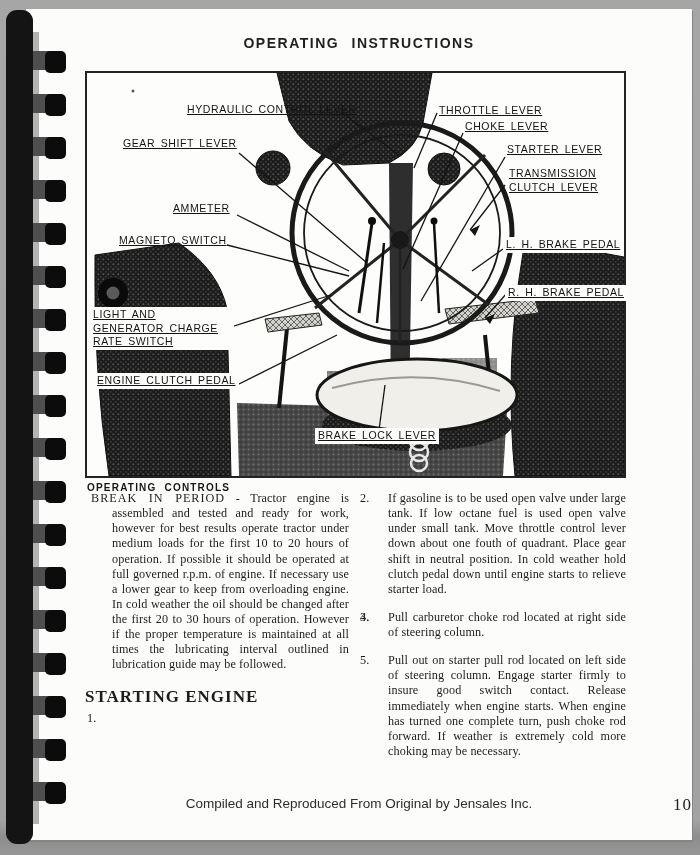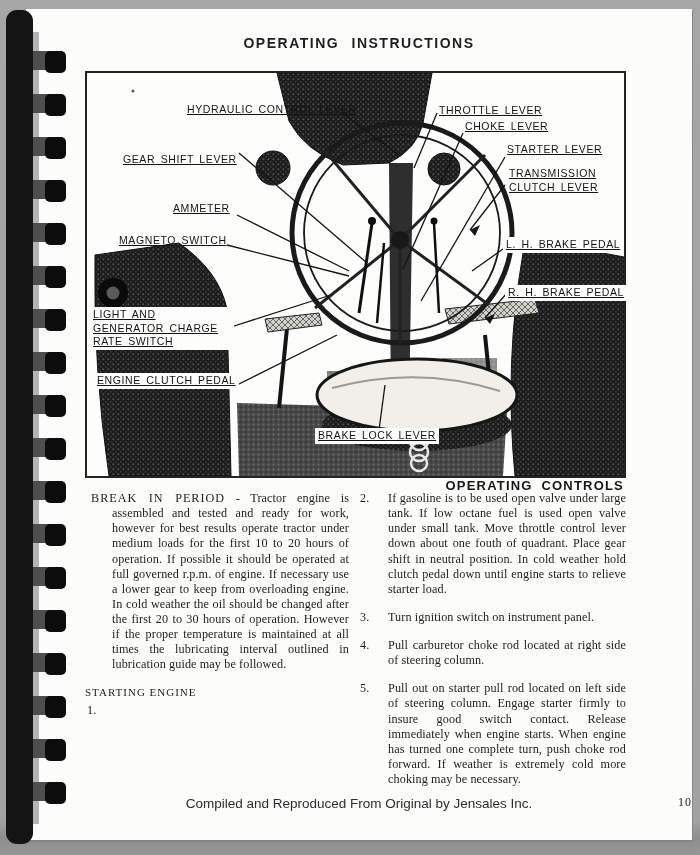--- a/index.html
+++ b/index.html
@@ -25,39 +25,39 @@
     border:2px solid #232323;background:#fdfdfb;
   }
   .figure svg{position:absolute;left:0;top:0;}
   .fig-label{
     position:absolute;font-size:10.5px;letter-spacing:.6px;word-spacing:2px;
     color:#141414;line-height:1.3;white-space:nowrap;z-index:3;text-decoration:underline;
   }
   .fig-label.wrap{white-space:normal;}
   .fig-label.patch{background:#fdfdfb;padding:1px 3px;}
   .fig-caption{
-    position:absolute;left:0;right:0;bottom:-17px;text-align:right;
-    font-size:13px;letter-spacing:1.2px;word-spacing:4px;color:#161616;
+    position:absolute;left:0;right:0;bottom:-17px;text-align:left;
+    font-size:10px;letter-spacing:1.2px;word-spacing:4px;color:#161616;
     font-weight:700;
   }
   .col{
     position:absolute;top:482px;
     font-family:"Liberation Serif",serif;font-size:12.2px;line-height:1.24;
     color:#1c1c1c;text-align:justify;letter-spacing:.1px;
   }
   .col-left{left:59px;width:264px;}
   .col-right{left:332px;width:268px;}
   .runin{padding-left:27px;text-indent:-27px;margin:0;}
   .runin .rh{letter-spacing:1px;margin-left:6px;}
-  .subhead{margin:13px 0 4px 0;letter-spacing:1px;font-size:11px;font-weight:400;}
+  .subhead{margin:13px 0 4px 0;letter-spacing:1px;font-size:17px;font-weight:700;}
   .step{position:relative;padding-left:30px;margin:0 0 13px 0;}
   .step .num{position:absolute;left:2px;top:0;}
   .pageno{
     position:absolute;left:0;right:0;top:786px;text-align:right;
-    font-family:"Liberation Serif",serif;font-size:12px;color:#222;letter-spacing:1px;
+    font-family:"Liberation Serif",serif;font-size:17px;color:#222;letter-spacing:1px;
   }
   .credit{
     position:absolute;left:0;right:0;top:787px;text-align:center;
     font-size:13.5px;color:#2d2d2d;
   }
 </style>
 </head>
 <body>
 
 <div class="scan">
@@ -160,21 +160,21 @@
           <line x1="292" y1="357" x2="298" y2="312"></line>
         </g>
         <polygon points="383,157 393,152 388,163" fill="#141414"></polygon>
         <polygon points="398,245 408,241 403,251" fill="#141414"></polygon>
         <circle cx="46" cy="18" r="1.5" fill="#555"></circle>
       </svg>
 
       <div class="fig-label" style="left:100px;top:30px;">HYDRAULIC CONTROL LEVER</div>
       <div class="fig-label" style="left:352px;top:31px;">THROTTLE LEVER</div>
       <div class="fig-label" style="left:378px;top:47px;">CHOKE LEVER</div>
-      <div class="fig-label" style="left:36px;top:80px;">GEAR SHIFT LEVER</div>
+      <div class="fig-label" style="left:36px;top:64px;">GEAR SHIFT LEVER</div>
       <div class="fig-label" style="left:420px;top:70px;">STARTER LEVER</div>
       <div class="fig-label wrap" style="left:422px;top:94px;width:100px;">TRANSMISSION CLUTCH LEVER</div>
       <div class="fig-label" style="left:86px;top:129px;">AMMETER</div>
       <div class="fig-label" style="left:32px;top:161px;">MAGNETO SWITCH</div>
       <div class="fig-label patch" style="left:416px;top:164px;">L. H. BRAKE PEDAL</div>
       <div class="fig-label patch" style="left:418px;top:212px;">R. H. BRAKE PEDAL</div>
       <div class="fig-label wrap patch" style="left:3px;top:234px;width:138px;">LIGHT AND GENERATOR CHARGE RATE SWITCH</div>
       <div class="fig-label patch" style="left:7px;top:300px;">ENGINE CLUTCH PEDAL</div>
       <div class="fig-label patch" style="left:228px;top:355px;">BRAKE LOCK LEVER</div>
 
@@ -189,21 +189,20 @@
       </div>
     </div>
 
     <div class="col col-right">
       <div class="step">
         <span class="num">2.</span>
         <span>If gasoline is to be used open valve under large tank. If low octane fuel is used open valve under small tank. Move throttle control lever down about one fouth of quadrant. Place gear shift in neutral position. In cold weather hold clutch pedal down until engine starts to relieve starter load.</span>
       </div>
       <div class="step">
         <span class="num">3.</span>
-        <span>Turn ignition switch on instrument panel.</span>
       </div>
       <div class="step">
         <span class="num">4.</span>
         <span>Pull carburetor choke rod located at right side of steering column.</span>
       </div>
       <div class="step">
         <span class="num">5.</span>
         <span>Pull out on starter pull rod located on left side of steering column. Engage starter firmly to insure good switch contact. Release immediately when engine starts. When engine has turned one complete turn, push choke rod forward. If weather is extremely cold more choking may be necessary.</span>
       </div>
     </div>

